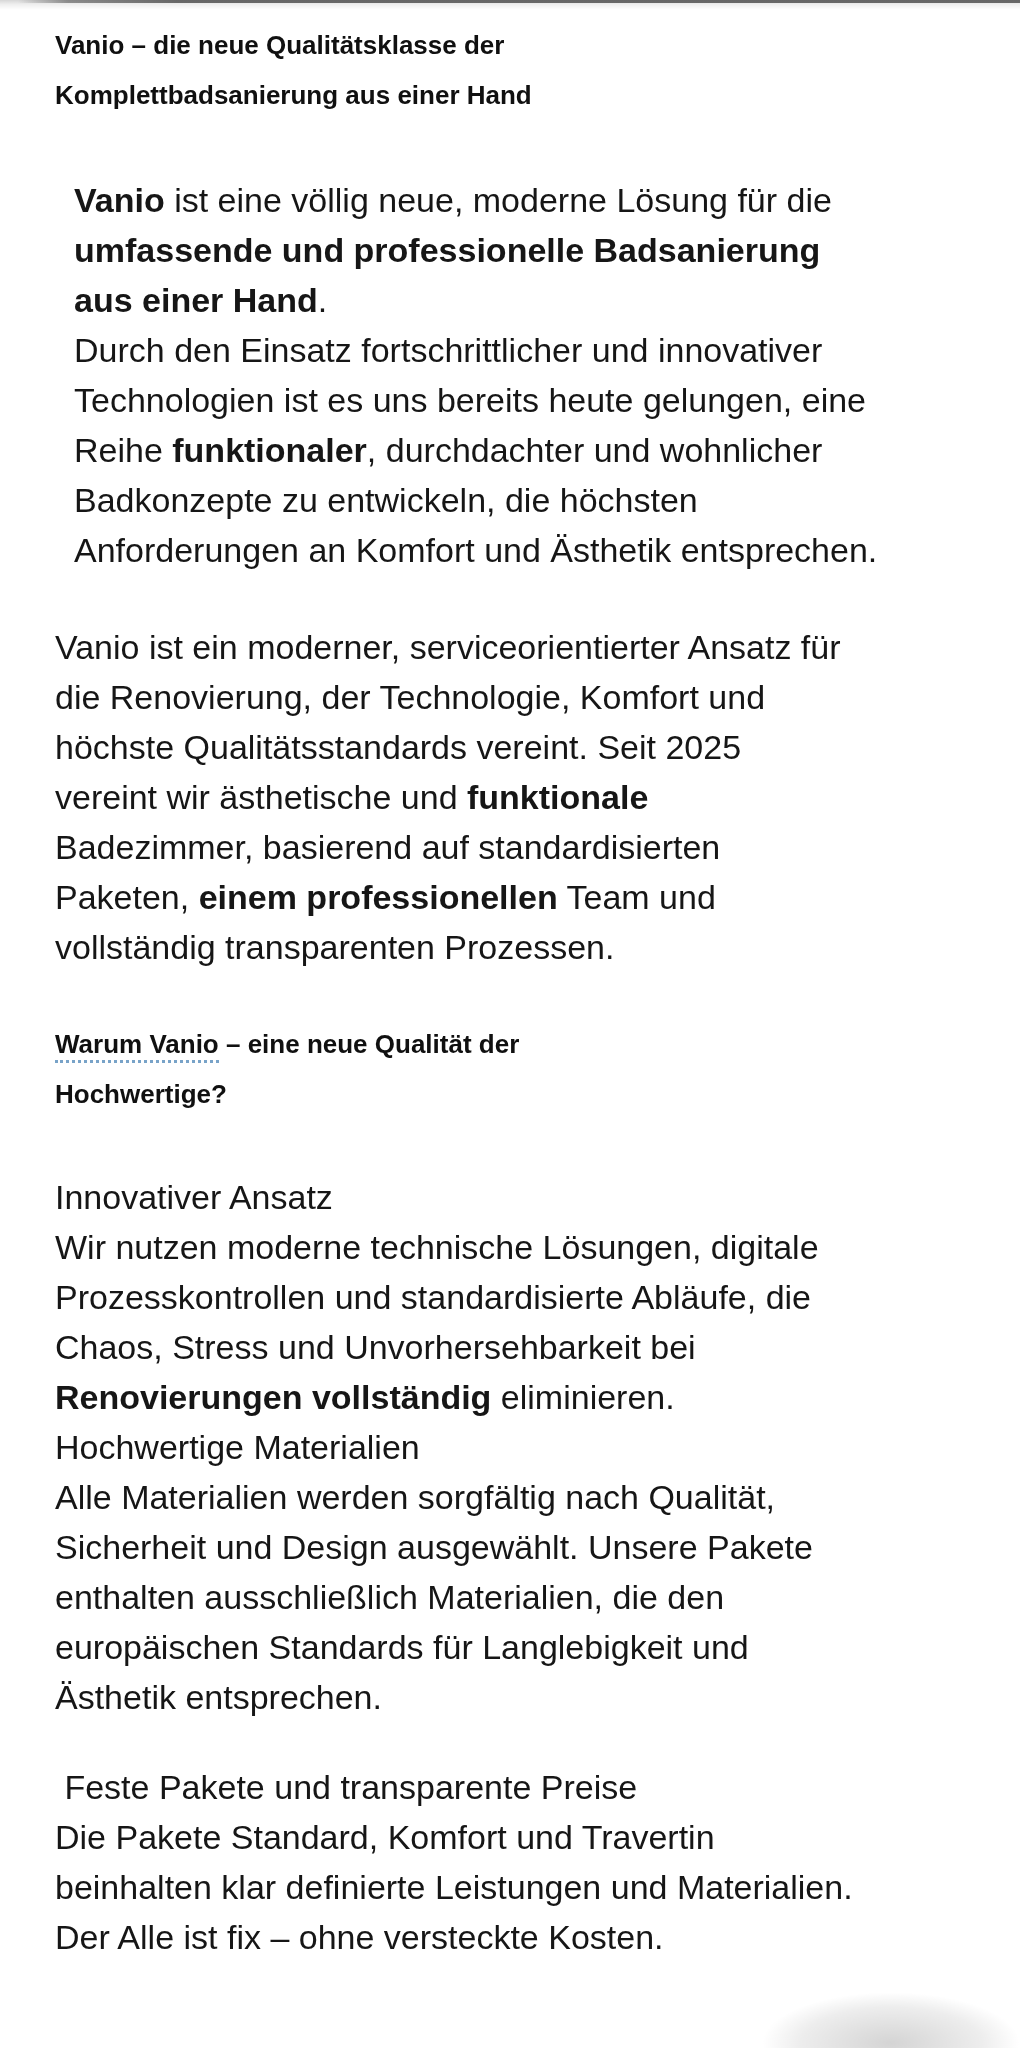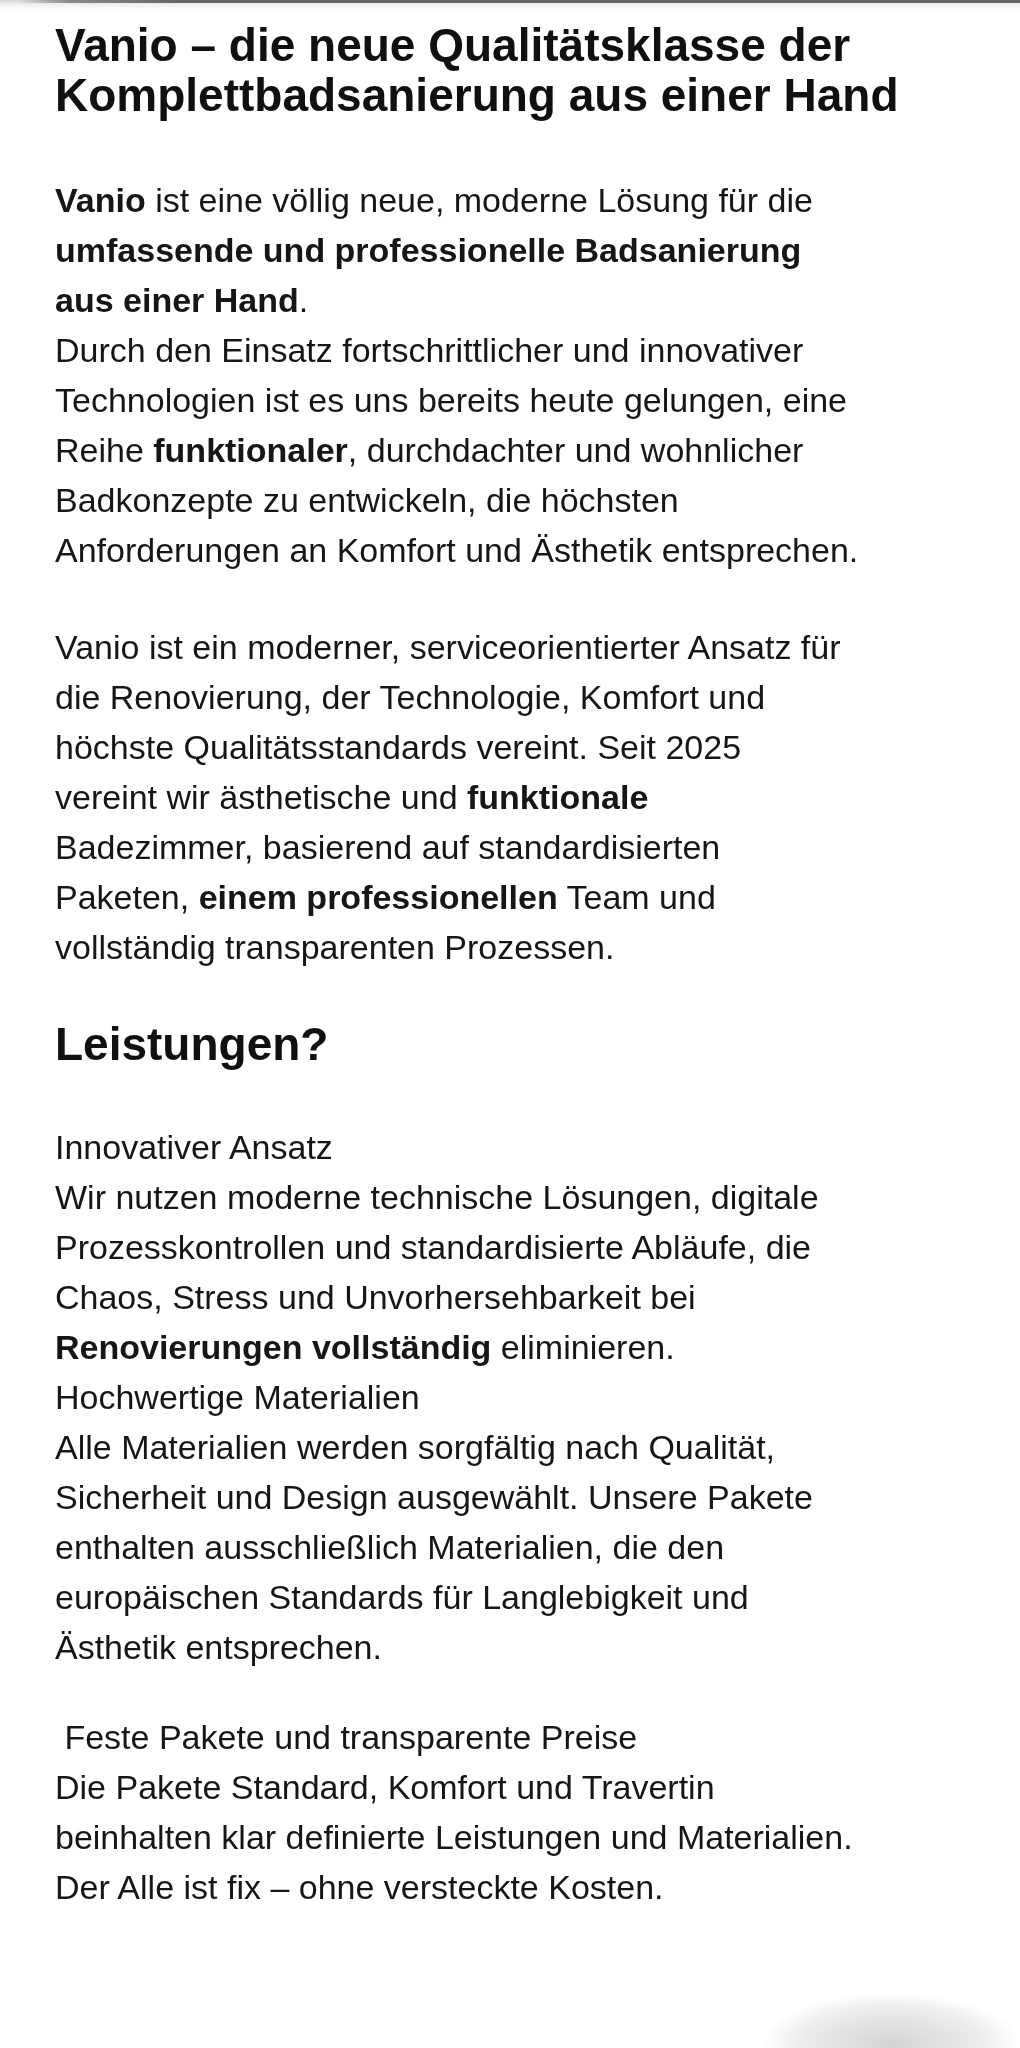--- a/index.html
+++ b/index.html
@@ -44,35 +44,35 @@
     pointer-events: none;
   }
 
   .doc {
     position: absolute;
     left: 55px; top: 20px;
     width: 930px;
   }
   .block { margin: 0; }
   .block:nth-child(1) { margin-bottom: 55px; }
-  .block:nth-child(2) { margin-bottom: 47px; }
+  .block:nth-child(2) { margin-bottom: 47px; margin-left: 19px; }
   .block:nth-child(3) { margin-bottom: 47px; }
   .block:nth-child(4) { margin-bottom: 53px; }
   .block:nth-child(5) { }
   .block:nth-child(6) { margin-bottom: 40px; }
   .block:nth-child(7) { margin-bottom: 16px; }
 
   .line {
     white-space: pre;
     font-size: 34px;
     line-height: 50px;
     color: #161616;
   }
   .heading .line {
-    font-size: 46px;
+    font-size: 26px;
     font-weight: 700;
     color: #101010;
   }
   .run-bold { font-weight: 700; }
   .spell {
     border-bottom: 3px dotted #78a3c8;
     padding-bottom: 1px;
   }
 </style>
 </head>
@@ -98,21 +98,22 @@
       <div class="block paragraph">
         <div class="line"><span>Vanio ist ein moderner, serviceorientierter Ansatz für</span></div>
         <div class="line"><span>die Renovierung, der Technologie, Komfort und</span></div>
         <div class="line"><span>höchste Qualitätsstandards vereint. Seit 2025</span></div>
         <div class="line"><span>vereint wir ästhetische und </span><span class="run-bold">funktionale</span></div>
         <div class="line"><span>Badezimmer, basierend auf standardisierten</span></div>
         <div class="line"><span>Paketen, </span><span class="run-bold">einem professionellen</span><span> Team und</span></div>
         <div class="line"><span>vollständig transparenten Prozessen.</span></div>
       </div>
       <div class="block heading">
-        <div class="line"><span>Leistungen?</span></div>
+        <div class="line"><span class="spell">Warum Vanio</span><span> – eine neue Qualität der</span></div>
+        <div class="line"><span>Hochwertige?</span></div>
       </div>
       <div class="block paragraph">
         <div class="line"><span>Innovativer Ansatz</span></div>
         <div class="line"><span>Wir nutzen moderne technische Lösungen, digitale</span></div>
         <div class="line"><span>Prozesskontrollen und standardisierte Abläufe, die</span></div>
         <div class="line"><span>Chaos, Stress und Unvorhersehbarkeit bei</span></div>
         <div class="line"><span class="run-bold">Renovierungen vollständig</span><span> eliminieren.</span></div>
       </div>
       <div class="block paragraph">
         <div class="line"><span>Hochwertige Materialien</span></div>

